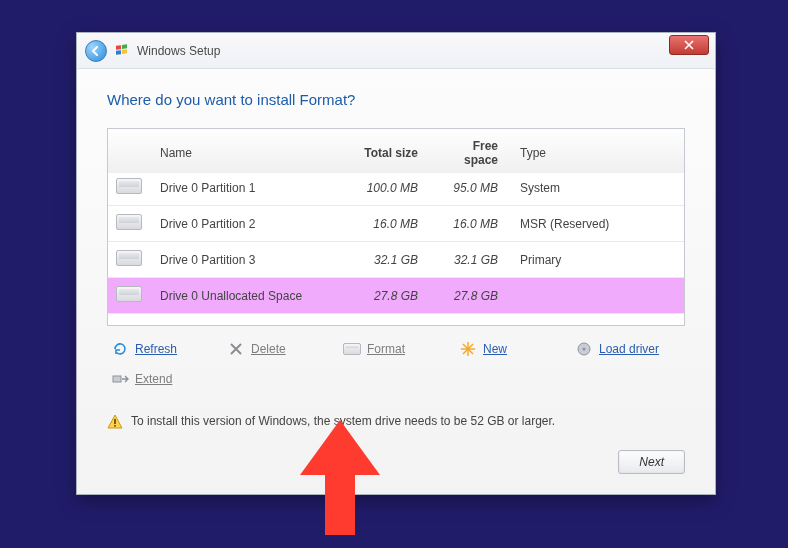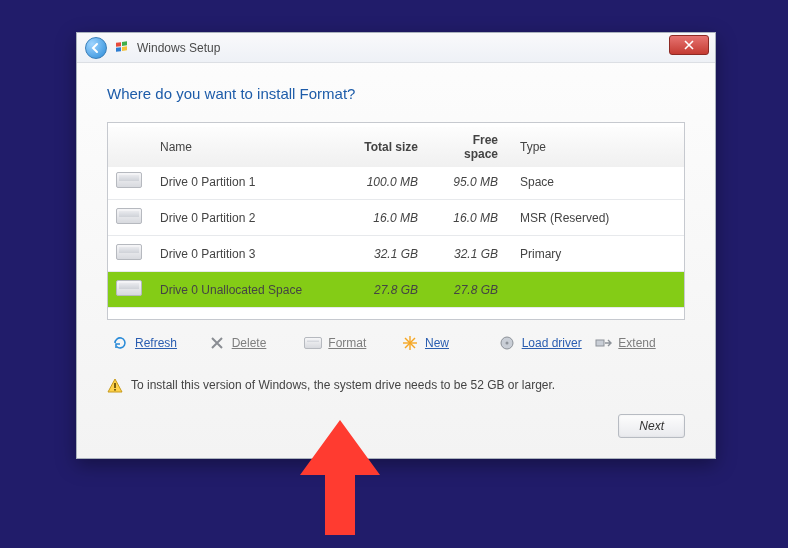--- a/index.html
+++ b/index.html
@@ -16,21 +16,21 @@
   .dialog {
     position: absolute;
     left: 76px;
     top: 32px;
     width: 640px;
     background: linear-gradient(#fdfdfd, #f3f3f3);
     border: 1px solid #aab2bd;
     box-shadow: 0 6px 18px rgba(0,0,0,.35);
   }
   .titlebar {
-    height: 30px;
+    height: 36px;
     background: linear-gradient(#f9f9fb, #eef1f6);
     border-bottom: 1px solid #dcdfe4;
     display: flex;
     align-items: center;
     padding-left: 8px;
     position: relative;
   }
   .back-btn {
     width: 22px; height: 22px;
     border-radius: 50%;
@@ -92,39 +92,39 @@
   .drive-table td {
     padding: 8px 8px;
     border-bottom: 1px solid #e7e9ec;
     vertical-align: middle;
   }
   .drive-table th:nth-child(1) { width: 44px; }
   .drive-table th:nth-child(2) { width: 200px; }
   .drive-table th:nth-child(3), .drive-table th:nth-child(4) { width: 80px; text-align: right; padding-right:14px;font-weight:bold;}
   .drive-table td:nth-child(3), .drive-table td:nth-child(4) { text-align: right; padding-right:14px;font-style:italic;}
   .drive-table tr.selected td {
-    background: #84cc16;
+    background: #f0abfc;
   }
   .disk-icon {
     display: inline-block;
     width: 26px; height: 16px;
     background: linear-gradient(#f6f6f8,#d8dadf);
     border: 1px solid #b6b9bf;
     border-radius: 2px;
     position: relative;
   }
   .disk-icon::after {
     content: "";
     position: absolute;
     left: 2px; top: 2px; right: 2px; bottom: 6px;
     background: linear-gradient(#e9eaee,#cfd2d8);
   }
   .actions {
     display: grid;
-    grid-template-columns: repeat(6, 1fr);
+    grid-template-columns: repeat(5, 1fr);
     row-gap: 12px;
     column-gap: 10px;
     margin-top: 14px;
     padding: 0 4px;
   }
   .action {
     display: flex;
     align-items: center;
     gap: 6px;
     color: #2a5db0;
@@ -213,21 +213,21 @@
             <th>Free space</th>
             <th>Type</th>
           </tr>
         </thead>
         <tbody id="drive-tbody">
             <tr>
               <td><span class="disk-icon"></span></td>
               <td>Drive 0 Partition 1</td>
               <td>100.0 MB</td>
               <td>95.0 MB</td>
-              <td>Space</td>
+              <td>System</td>
             </tr>
             <tr>
               <td><span class="disk-icon"></span></td>
               <td>Drive 0 Partition 2</td>
               <td>16.0 MB</td>
               <td>16.0 MB</td>
               <td>MSR (Reserved)</td>
             </tr>
             <tr>
               <td><span class="disk-icon"></span></td>

